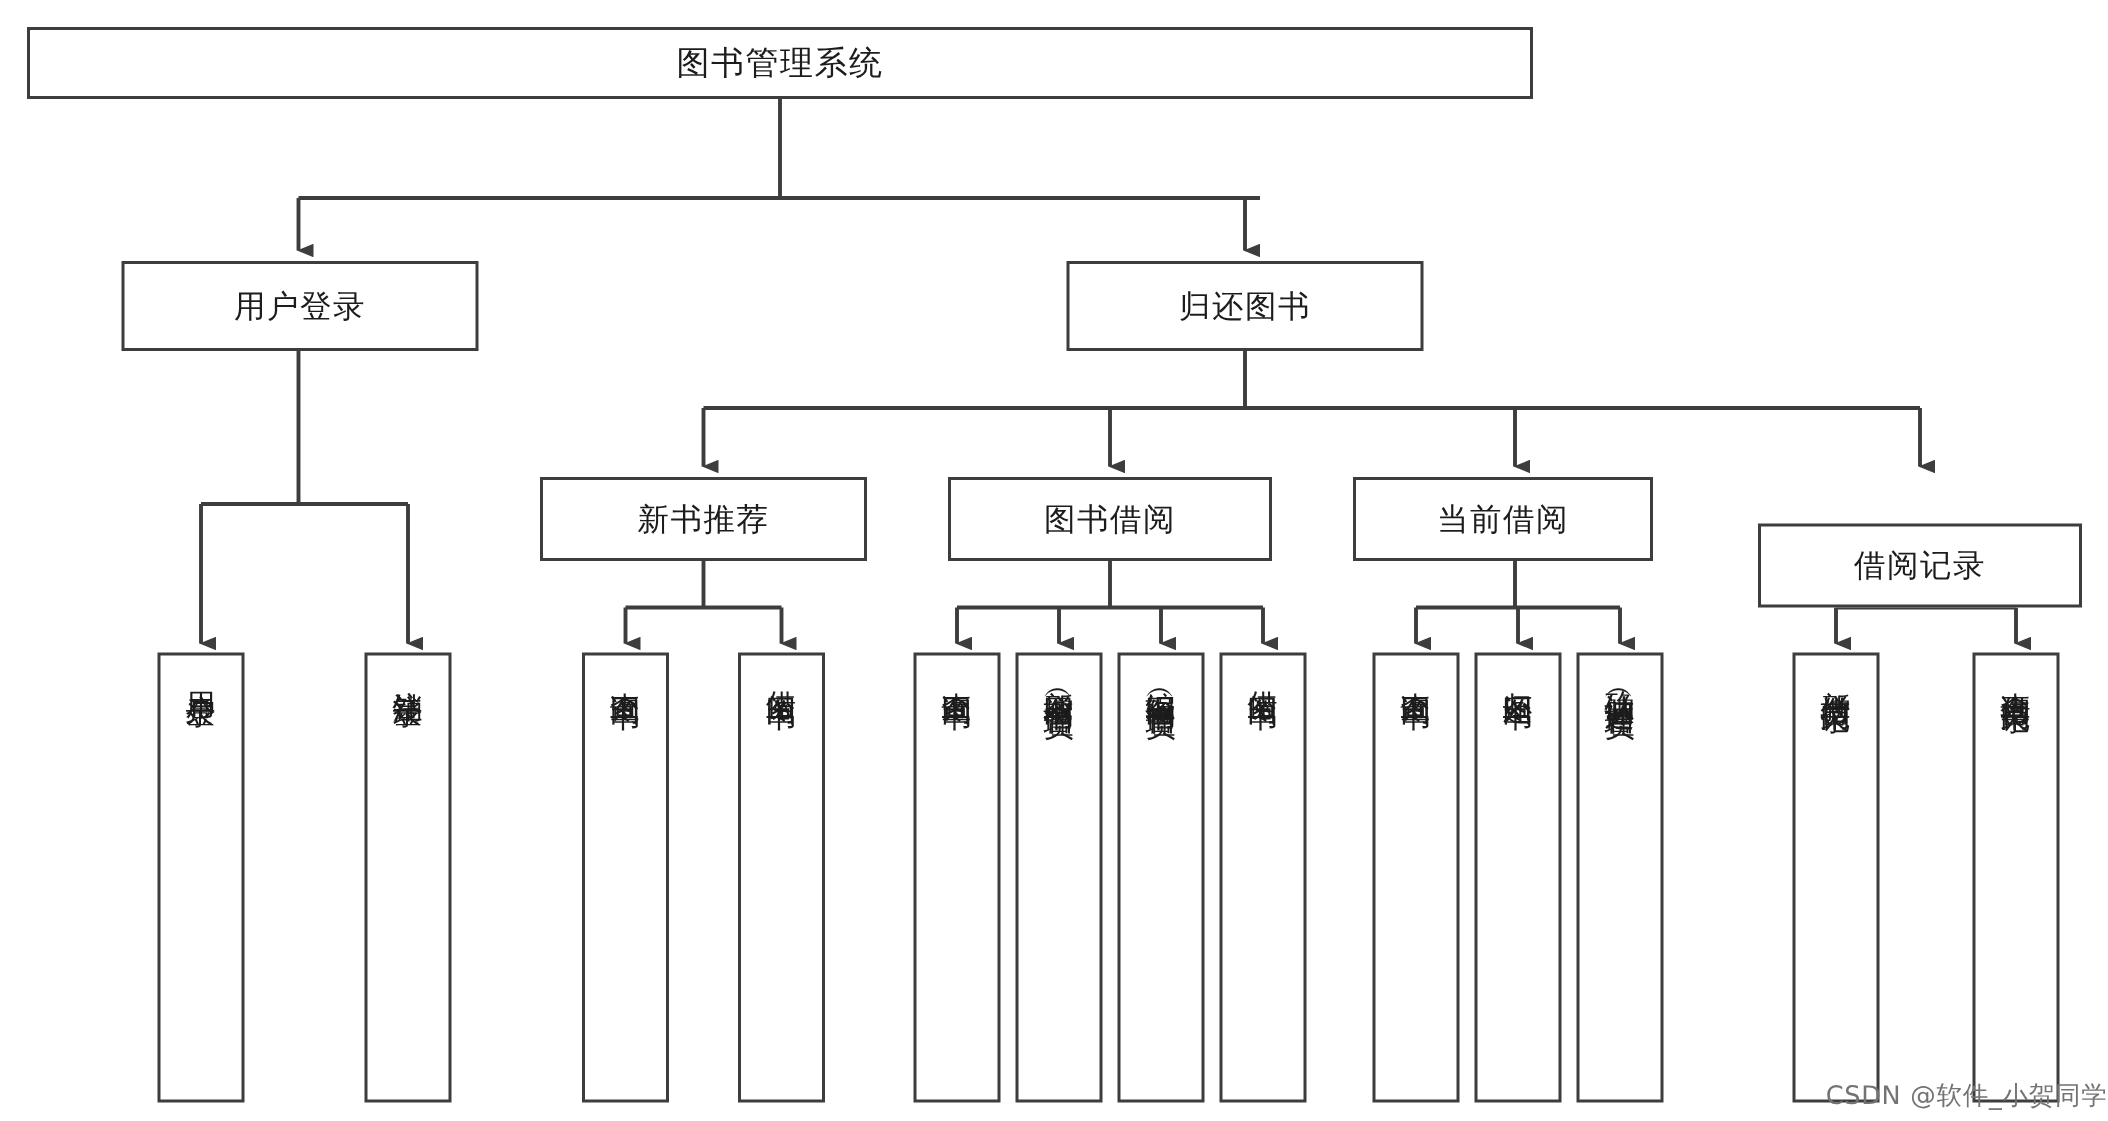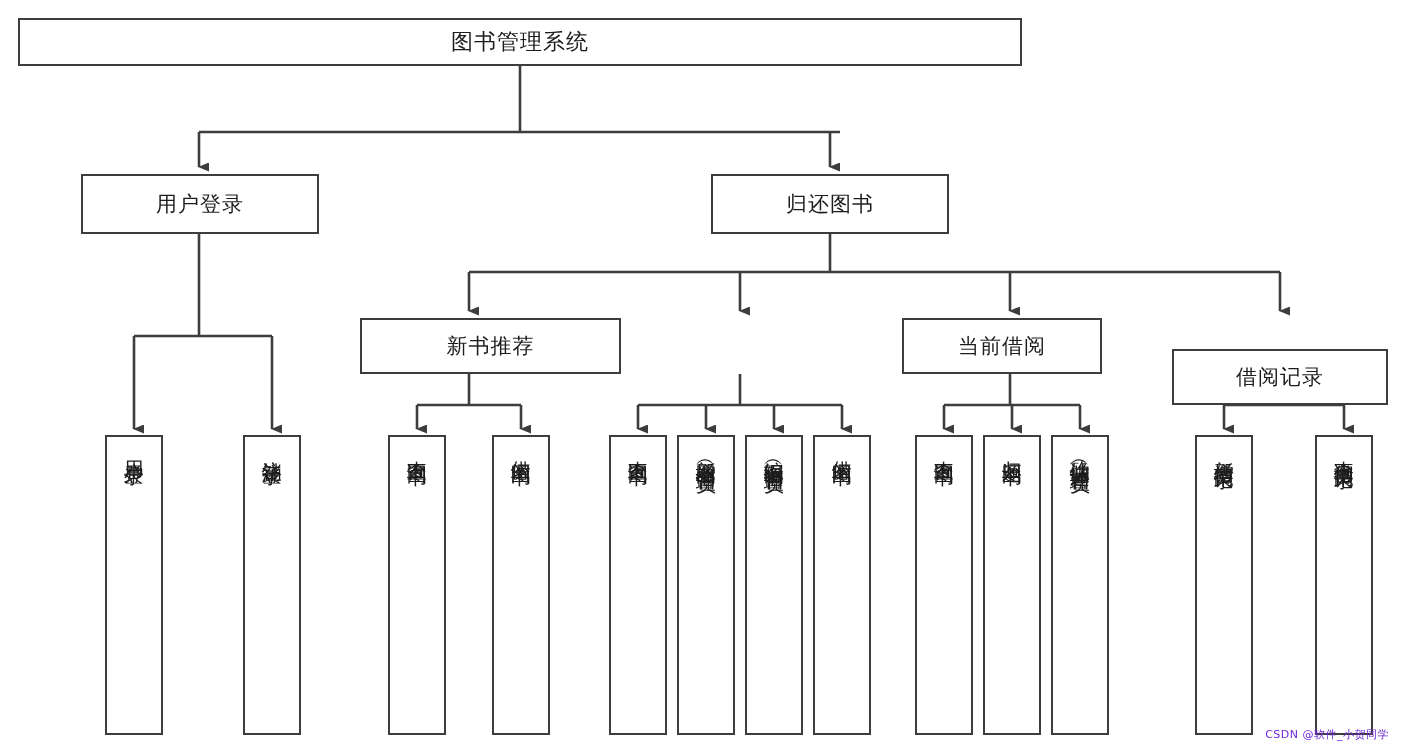--- a/index.html
+++ b/index.html
@@ -49,24 +49,24 @@
     line-height: 1.12;
     letter-spacing: 2px;
     white-space: nowrap;
     color: #1c1c1c;
   }
   #root-node {
     font-size: 22px;
   }
   #watermark {
     position: absolute;
-    right: 16px;
+    right: 0;
     bottom: 5px;
-    font-size: 11px;
-    color: #6d28d9;
+    font-size: 17px;
+    color: #737373;
     letter-spacing: 0.5px;
     white-space: nowrap;
     user-select: none;
   }
 </style>
 </head>
 <body>
 
 <div id="canvas">
 
@@ -125,24 +125,27 @@
   </div>
 
   <div class="node h" style="left:81px; top:174px; width:238px; height:60px;">
     <span>用户登录</span>
   </div>
 
   <div class="node h" style="left:711px; top:174px; width:238px; height:60px;">
     <span>归还图书</span>
   </div>
 
-  <div class="node h" style="left:360px; top:318px; width:261px; height:56px;">
+  <div class="node h" style="left:360px; top:318px; width:218px; height:56px;">
     <span>新书推荐</span>
   </div>
 
+  <div class="node h" style="left:632px; top:318px; width:216px; height:56px;">
+    <span>图书借阅</span>
+  </div>
 
   <div class="node h" style="left:902px; top:318px; width:200px; height:56px;">
     <span>当前借阅</span>
   </div>
 
   <div class="node h" style="left:1172px; top:318px; width:216px; height:56px;margin-top:31px;">
     <span>借阅记录</span>
   </div>
 
   <div class="node v" style="left:105px; top:435px; width:58px; height:300px;">

